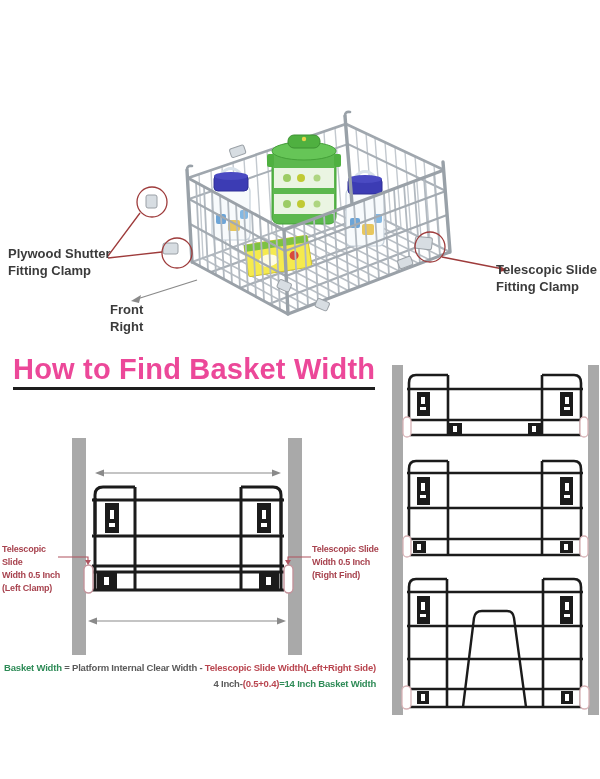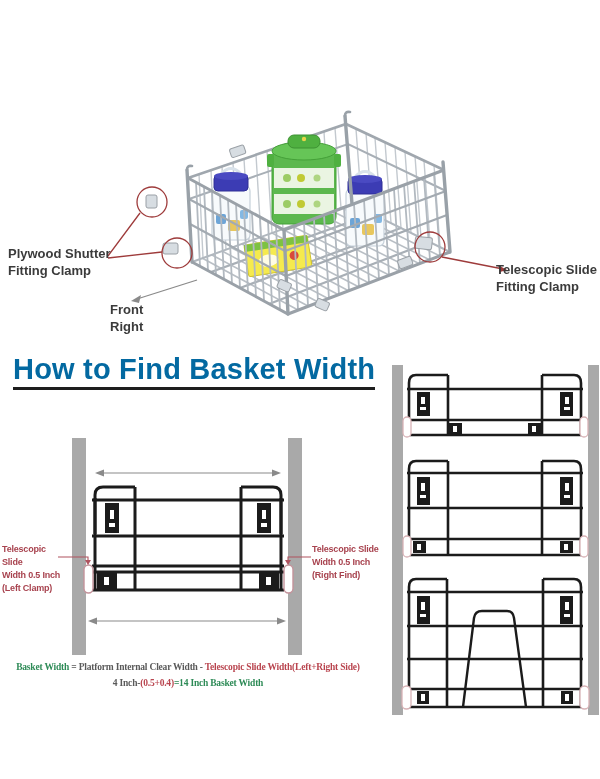--- a/index.html
+++ b/index.html
@@ -9,28 +9,28 @@
   *{box-sizing:border-box;}
   body{margin:0;background:#ffffff;}
   .canvas{
     position:relative;width:600px;height:779px;background:#ffffff;
     overflow:hidden;font-family:"Liberation Sans",sans-serif;color:var(--ink);
   }
   .abs{position:absolute;}
   svg{display:block;}
   .photo-label{font-weight:bold;color:var(--dark);font-size:13px;line-height:1.32;text-align:left;}
   .heading{
-    font-size:29px;font-weight:bold;color:#0369a1;letter-spacing:.2px;
+    font-size:29px;font-weight:bold;color:#ec4899;letter-spacing:.2px;
     border-bottom:3px solid #1e1e1e;padding-bottom:1px;display:inline-block;
   }
   .dim-label{font-weight:bold;font-size:10px;letter-spacing:-.2px;text-align:center;}
   .dim-label.green{color:var(--green);}
   .dim-label.black{color:#2a2a2a;font-size:10.5px;}
   .slide-label{font-weight:bold;font-size:9px;letter-spacing:-.2px;color:var(--red);line-height:1.45;}
-  .formula{font-size:9.5px;letter-spacing:-.2px;text-align:center;font-weight:bold;color:#555;font-family:Liberation Serif, serif;}
+  .formula{font-size:9.5px;letter-spacing:-.2px;text-align:right;font-weight:bold;color:#555;}
   .formula span{white-space:pre;}
   .c-green{color:var(--green);} .c-red{color:#b9454f;} .c-dark{color:#5a5a5a;}
 </style>
 </head>
 <body>
 
 <div class="canvas">
 
   <svg class="abs" style="left:0;top:0" width="600" height="779" viewBox="0 0 600 779">
 

